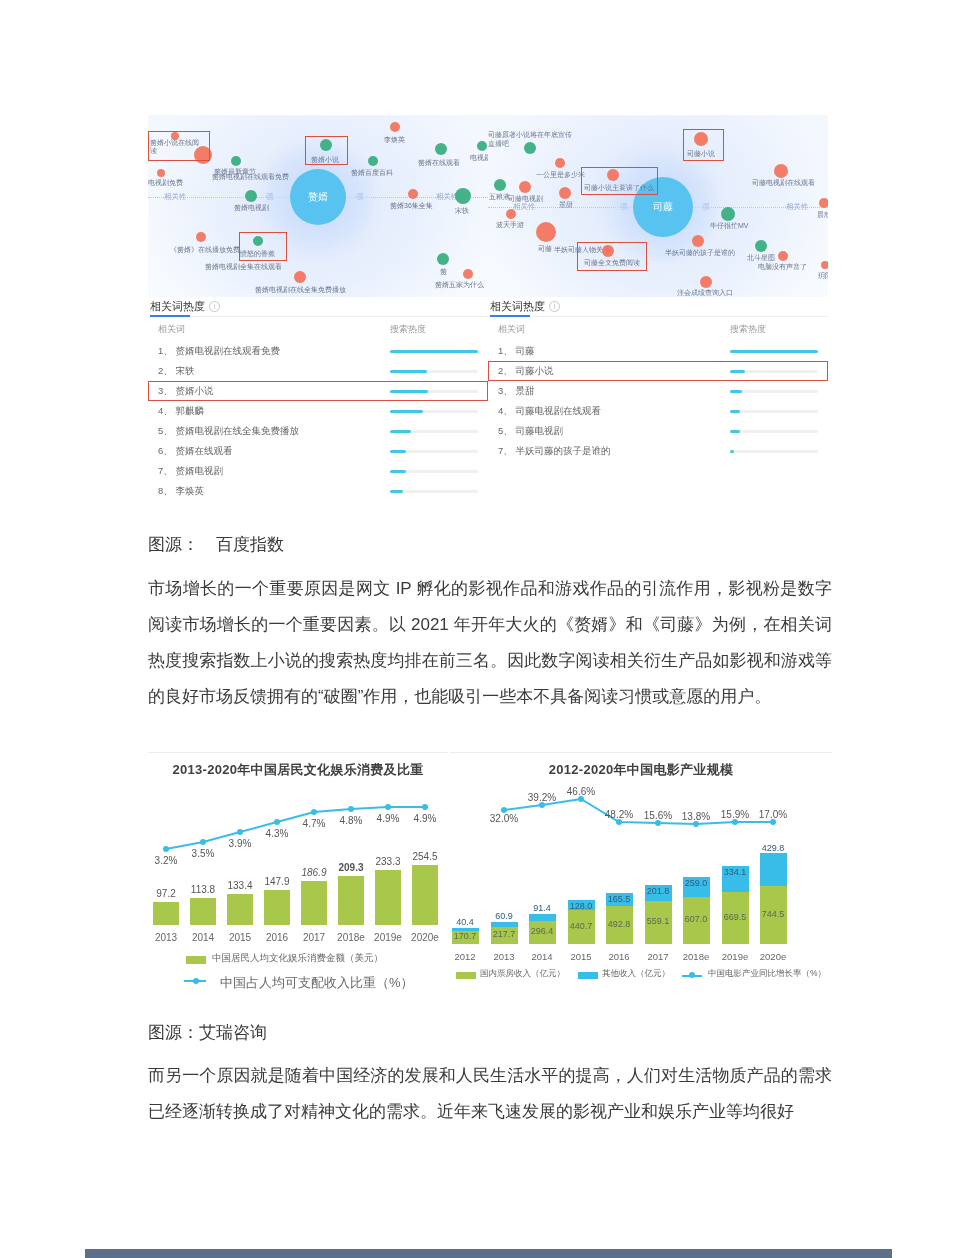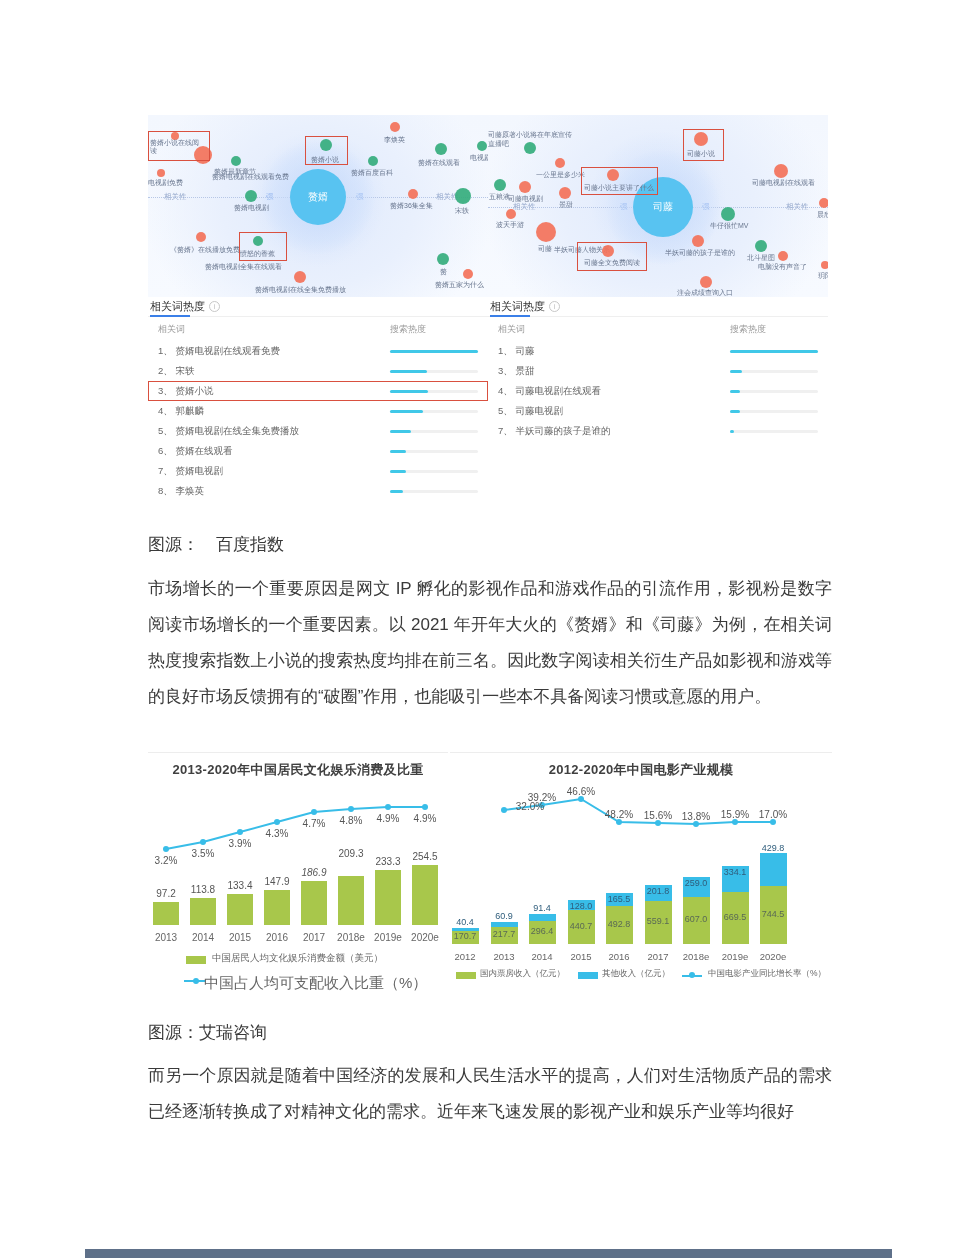--- a/index.html
+++ b/index.html
@@ -234,20 +234,26 @@
         <span class="cw">相关词</span>
         <span class="chh">搜索热度</span>
       </div>
       <div class="rows" id="rows1">
           <div class="trow">
             <div class="tword">1、 司藤</div>
             <div class="track">
               <div class="fill" style="width: 88px; background: rgb(64, 200, 232);"></div>
             </div>
           </div>
+          <div class="trow boxed">
+            <div class="tword">2、 司藤小说</div>
+            <div class="track">
+              <div class="fill" style="width: 15px; background: rgb(64, 200, 232);"></div>
+            </div>
+          </div>
           <div class="trow">
             <div class="tword">3、 景甜</div>
             <div class="track">
               <div class="fill" style="width: 12px; background: rgb(64, 200, 232);"></div>
             </div>
           </div>
           <div class="trow">
             <div class="tword">4、 司藤电视剧在线观看</div>
             <div class="track">
               <div class="fill" style="width: 10px; background: rgb(64, 200, 232);"></div>
@@ -283,21 +289,21 @@
       <div class="bar" style="position: absolute; left: 79px; top: 141px; width: 26px; height: 31px; background: rgb(168, 199, 75);"></div>
       <div class="vlab" style="position: absolute; left: 72px; top: 127px; width: 40px;">133.4</div>
       <div class="xlab" style="position: absolute; left: 72px; top: 179px; width: 40px;">2015</div>
       <div class="bar" style="position: absolute; left: 116px; top: 137px; width: 26px; height: 35px; background: rgb(168, 199, 75);"></div>
       <div class="vlab" style="position: absolute; left: 109px; top: 123px; width: 40px;">147.9</div>
       <div class="xlab" style="position: absolute; left: 109px; top: 179px; width: 40px;">2016</div>
       <div class="bar" style="position: absolute; left: 153px; top: 128px; width: 26px; height: 44px; background: rgb(168, 199, 75);"></div>
       <div class="vlab" style="position: absolute; left: 146px; top: 114px; width: 40px; font-style: italic;">186.9</div>
       <div class="xlab" style="position: absolute; left: 146px; top: 179px; width: 40px;">2017</div>
       <div class="bar" style="position: absolute; left: 190px; top: 123px; width: 26px; height: 49px; background: rgb(168, 199, 75);"></div>
-      <div class="vlab" style="position: absolute; left: 183px; top: 95px; width: 40px;">209.3</div>
+      <div class="vlab" style="position: absolute; left: 183px; top: 109px; width: 40px; font-weight: bold;">209.3</div>
       <div class="xlab" style="position: absolute; left: 183px; top: 179px; width: 40px;">2018e</div>
       <div class="bar" style="position: absolute; left: 227px; top: 117px; width: 26px; height: 55px; background: rgb(168, 199, 75);"></div>
       <div class="vlab" style="position: absolute; left: 220px; top: 103px; width: 40px;">233.3</div>
       <div class="xlab" style="position: absolute; left: 220px; top: 179px; width: 40px;">2019e</div>
       <div class="bar" style="position: absolute; left: 264px; top: 112px; width: 26px; height: 60px; background: rgb(168, 199, 75);"></div>
       <div class="vlab" style="position: absolute; left: 257px; top: 98px; width: 40px;">254.5</div>
       <div class="xlab" style="position: absolute; left: 257px; top: 179px; width: 40px;">2020e</div>
       <svg class="linesvg" width="300" height="243">
         <polyline points="18,96 55,89 92,79 129,69 166,59 203,56 240,54 277,54" fill="none" stroke="#38bde8" stroke-width="2"></polyline>
         <circle cx="18" cy="96" r="3" fill="#38bde8"></circle>
@@ -314,21 +320,21 @@
       <div class="plab" style="position: absolute; left: 72px; top: 85px; width: 40px;">3.9%</div>
       <div class="plab" style="position: absolute; left: 109px; top: 75px; width: 40px;">4.3%</div>
       <div class="plab" style="position: absolute; left: 146px; top: 65px; width: 40px;">4.7%</div>
       <div class="plab" style="position: absolute; left: 183px; top: 62px; width: 40px;">4.8%</div>
       <div class="plab" style="position: absolute; left: 220px; top: 60px; width: 40px;">4.9%</div>
       <div class="plab" style="position: absolute; left: 257px; top: 60px; width: 40px;">4.9%</div>
       <div class="lgsw" style="position: absolute; left: 38px; top: 203px; width: 20px; height: 8px; background: rgb(168, 199, 75);"></div>
       <div class="lgtx" style="position: absolute; left: 64px; top: 199px; font-size: 9.5px;">中国居民人均文化娱乐消费金额（美元）</div>
       <div class="lgline" style="position: absolute; left: 36px; top: 227px; width: 22px; height: 2px; background: rgb(56, 189, 232);"></div>
       <div class="lgdot" style="position: absolute; left: 45px; top: 225px; width: 6px; height: 6px; background: rgb(56, 189, 232);"></div>
-      <div class="lgtx" style="position: absolute; left: 56px; top: 221px; font-size: 15px;">中国占人均可支配收入比重（%）</div>
+      <div class="lgtx" style="position: absolute; left: 72px; top: 221px; font-size: 13px;">中国占人均可支配收入比重（%）</div>
     </div>
   <div class="chart" id="chart1" style="left:450px;top:752px;width:382px;height:245px">
       <div class="ctitle">2012-2020年中国电影产业规模</div>
       <div class="bar" style="position: absolute; left: 2px; top: 178px; width: 27px; height: 13px; background: rgb(168, 199, 75);"></div>
       <div class="bar" style="position: absolute; left: 2px; top: 175px; width: 27px; height: 3px; background: rgb(56, 189, 232);"></div>
       <div class="glab" style="position: absolute; left: -7px; top: 178px; width: 44px;">170.7</div>
       <div class="blab" style="position: absolute; left: -7px; top: 164px; width: 44px;">40.4</div>
       <div class="xlab" style="position: absolute; left: -7px; top: 198px; width: 44px; font-size: 9.5px;">2012</div>
       <div class="bar" style="position: absolute; left: 41px; top: 174px; width: 27px; height: 17px; background: rgb(168, 199, 75);"></div>
       <div class="bar" style="position: absolute; left: 41px; top: 169px; width: 27px; height: 5px; background: rgb(56, 189, 232);"></div>
@@ -374,21 +380,21 @@
         <polyline points="54,57 92,52 131,46 169,69 208,70 246,71 285,69 323,69" fill="none" stroke="#38bde8" stroke-width="2"></polyline>
         <circle cx="54" cy="57" r="3" fill="#38bde8"></circle>
         <circle cx="92" cy="52" r="3" fill="#38bde8"></circle>
         <circle cx="131" cy="46" r="3" fill="#38bde8"></circle>
         <circle cx="169" cy="69" r="3" fill="#38bde8"></circle>
         <circle cx="208" cy="70" r="3" fill="#38bde8"></circle>
         <circle cx="246" cy="71" r="3" fill="#38bde8"></circle>
         <circle cx="285" cy="69" r="3" fill="#38bde8"></circle>
         <circle cx="323" cy="69" r="3" fill="#38bde8"></circle>
       </svg>
-      <div class="plab" style="position: absolute; left: 32px; top: 48px; width: 44px; margin-left: 26px;">32.0%</div>
+      <div class="plab" style="position: absolute; left: 32px; top: 60px; width: 44px;">32.0%</div>
       <div class="plab" style="position: absolute; left: 70px; top: 39px; width: 44px;">39.2%</div>
       <div class="plab" style="position: absolute; left: 109px; top: 33px; width: 44px;">46.6%</div>
       <div class="plab" style="position: absolute; left: 147px; top: 56px; width: 44px;">48.2%</div>
       <div class="plab" style="position: absolute; left: 186px; top: 57px; width: 44px;">15.6%</div>
       <div class="plab" style="position: absolute; left: 224px; top: 58px; width: 44px;">13.8%</div>
       <div class="plab" style="position: absolute; left: 263px; top: 56px; width: 44px;">15.9%</div>
       <div class="plab" style="position: absolute; left: 301px; top: 56px; width: 44px;">17.0%</div>
       <div class="lgsw" style="position: absolute; left: 6px; top: 219px; width: 20px; height: 7px; background: rgb(168, 199, 75);"></div>
       <div class="lgtx" style="position: absolute; left: 30px; top: 215px; font-size: 8.5px;">国内票房收入（亿元）</div>
       <div class="lgsw" style="position: absolute; left: 128px; top: 219px; width: 20px; height: 7px; background: rgb(56, 189, 232);"></div>

